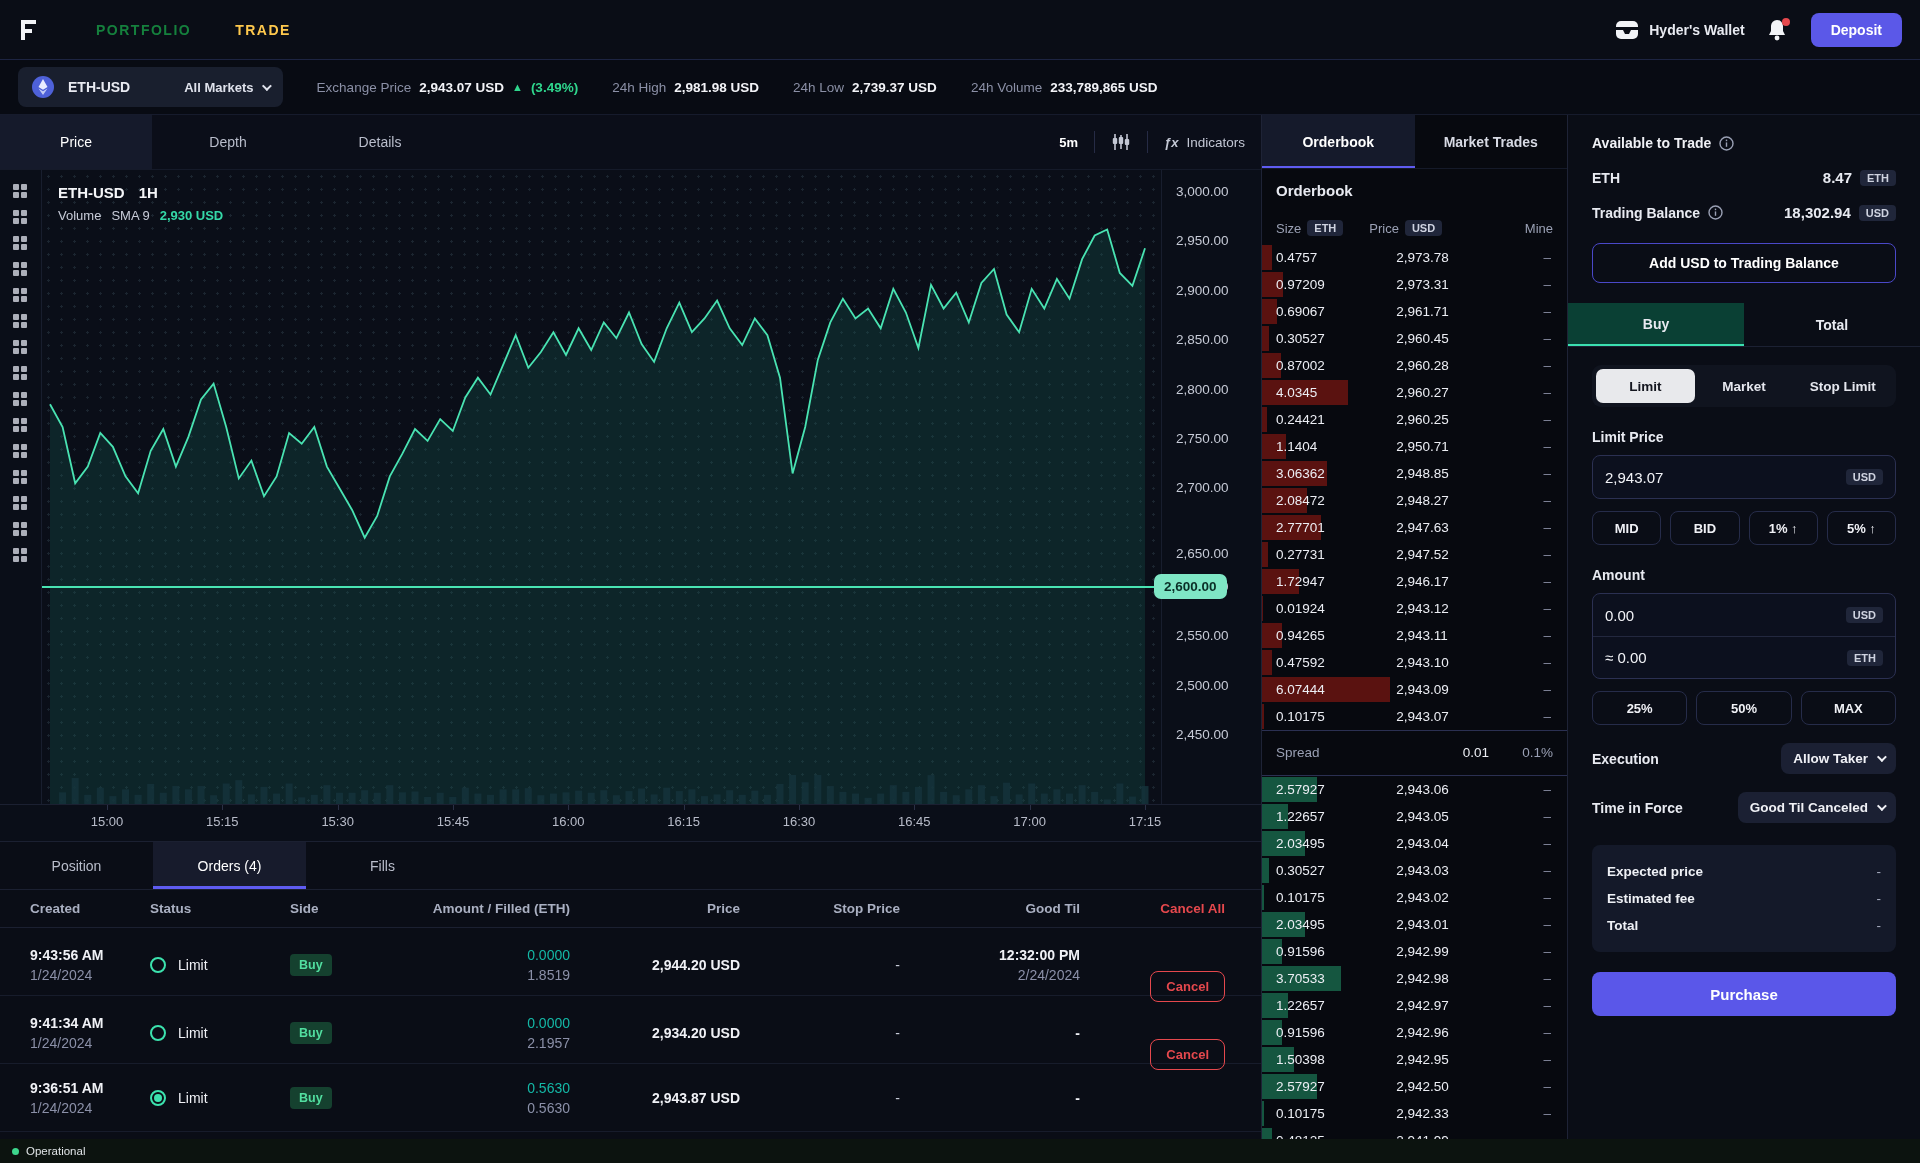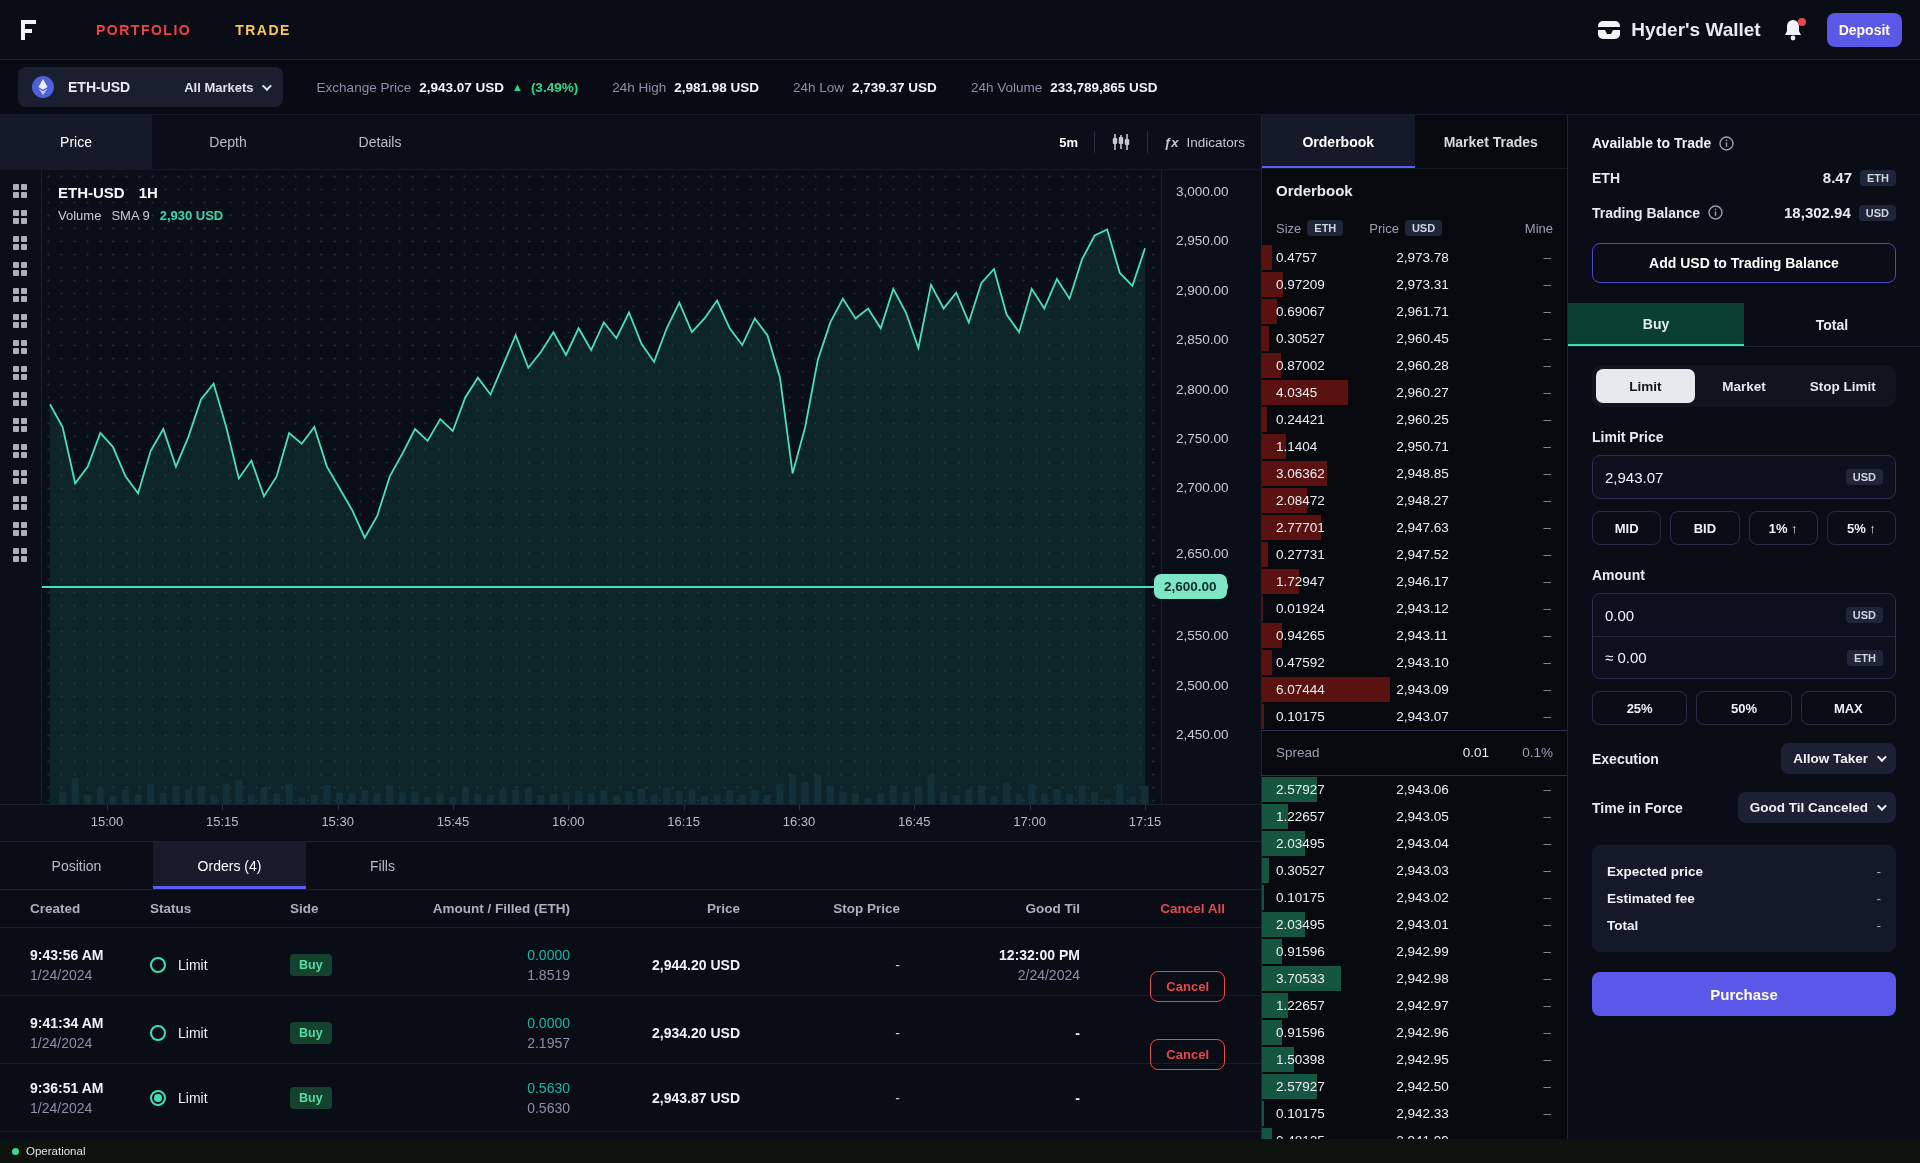--- a/index.html
+++ b/index.html
@@ -3,27 +3,27 @@
 <meta charset="utf-8">
 <style>
   * { box-sizing: border-box; margin: 0; padding: 0; }
   html,body { width:1920px; height:1163px; background:#07090f; font-family:"Liberation Sans", sans-serif; color:#e8eaf1; overflow:hidden; }
   .app { width:1920px; height:1163px; display:flex; flex-direction:column; background:#07090f; }
 
   
   .topnav { height:60px; display:flex; align-items:center; background:#0a0d16; border-bottom:1px solid #1d2442; padding:0 18px; flex:0 0 auto; }
   .brand { width:40px; display:flex; align-items:center; }
   .nav-tabs { display:flex; gap:44px; margin-left:38px; }
-  .nav-tab { font-size:14px; font-weight:bold; letter-spacing:1.5px; color:#ef4444; cursor:pointer; }
+  .nav-tab { font-size:14px; font-weight:bold; letter-spacing:1.5px; color:#15803d; cursor:pointer; }
   .nav-tab.active { color:#fec84d; }
   .topnav-right { margin-left:auto; display:flex; align-items:center; gap:22px; }
-  .wallet { display:flex; align-items:center; gap:10px; font-size:19px; font-weight:bold; }
+  .wallet { display:flex; align-items:center; gap:10px; font-size:14px; font-weight:bold; }
   .bell-wrap { position:relative; width:22px; height:22px; }
   .bell-dot { position:absolute; top:-1px; right:-1px; width:8px; height:8px; border-radius:50%; background:#e5484d; }
-  .deposit-btn { background:#5b58e8; color:#fff; font-size:14px; font-weight:bold; border:none; border-radius:8px; padding:9px 12px; cursor:pointer; }
+  .deposit-btn { background:#5b58e8; color:#fff; font-size:14px; font-weight:bold; border:none; border-radius:8px; padding:9px 20px; cursor:pointer; }
 
   
   .marketbar { height:55px; display:flex; align-items:center; background:#080b13; border-bottom:1px solid #161b2c; padding:0 18px; gap:34px; flex:0 0 auto; }
   .pair-pill { display:flex; align-items:center; gap:14px; background:#191f2e; border-radius:8px; padding:9px 14px; cursor:pointer; }
   .pair-name { font-size:14px; font-weight:bold; }
   .pair-sep { width:26px; }
   .all-markets { display:flex; align-items:center; gap:8px; font-size:13px; font-weight:bold; color:#dfe2ec; }
   .stat { display:flex; align-items:center; gap:8px; font-size:13.5px; }
   .stat .lbl { color:#8b90a6; }
   .stat .val { color:#f2f3f7; font-weight:bold; }

